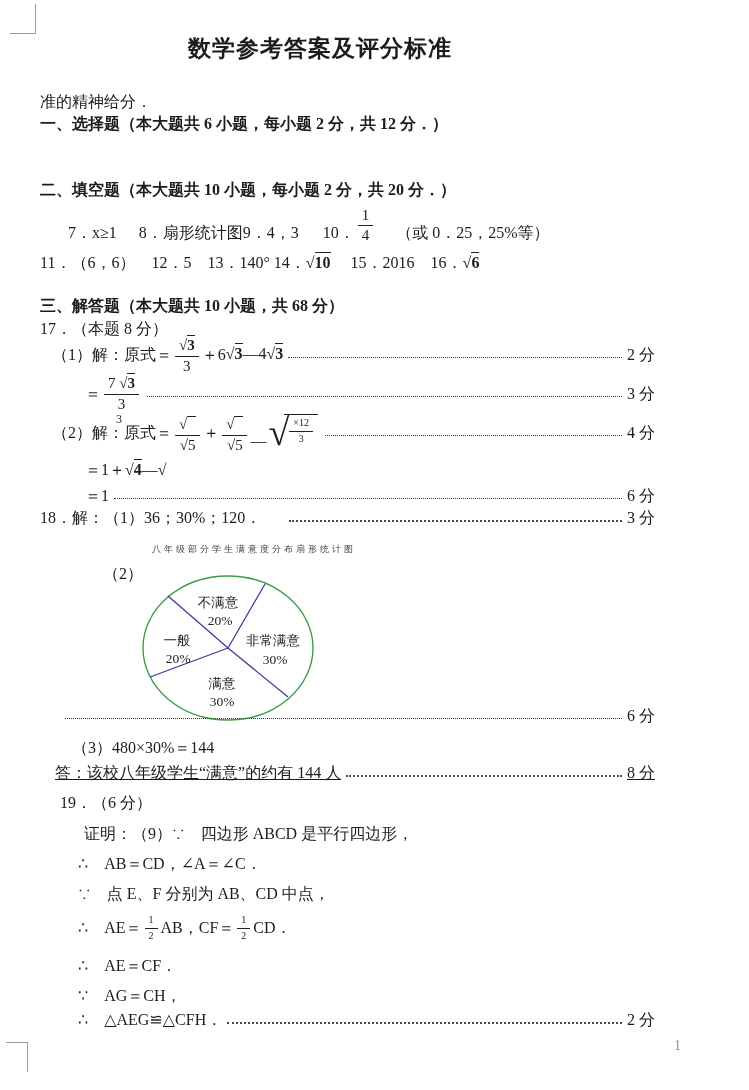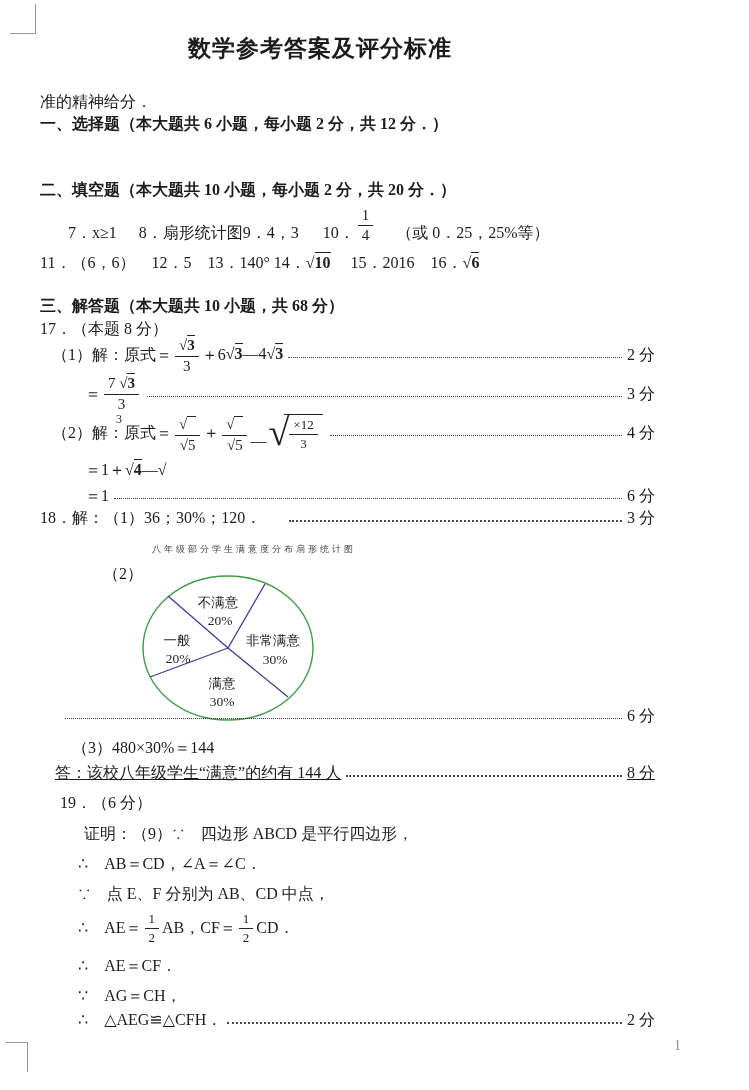--- a/index.html
+++ b/index.html
@@ -16,21 +16,21 @@
   
   table.ans{border-collapse:collapse;}
   table.ans td{border:1px solid #333;text-align:center;font-size:14px;height:22px;padding:0;}
   table.ans td.hd{width:56px;}
   table.ans td.c{width:38px;}
   
   .frac{display:inline-flex;flex-direction:column;align-items:center;line-height:1.05;
         vertical-align:middle;margin:0 3px;font-size:15px;}
   .frac .num{padding:0 4px 2px;border-bottom:1px solid #222;}
   .frac .den{padding-top:2px;}
-  .frac.small{font-size:13px;}
+  .frac.small{font-size:10px;}
   
   .sqrt{white-space:nowrap;}
   .sqrt .radd{border-top:1px solid #222;padding-top:1px;font-weight:bold;}
   .vinc{display:inline-block;width:9px;height:12px;border-top:1px solid #222;}
   .bigroot{display:inline-flex;align-items:flex-start;margin:0 2px;}
   .bigroot .sign{font-size:38px;line-height:0.85;transform:translateY(2px);}
   .bigroot .content{border-top:1.5px solid #222;margin-left:-5px;padding:3px 5px 0;}
   .suppos{position:relative;}
   .suppos .sup{position:absolute;top:-11px;right:2px;font-size:12px;}
   

